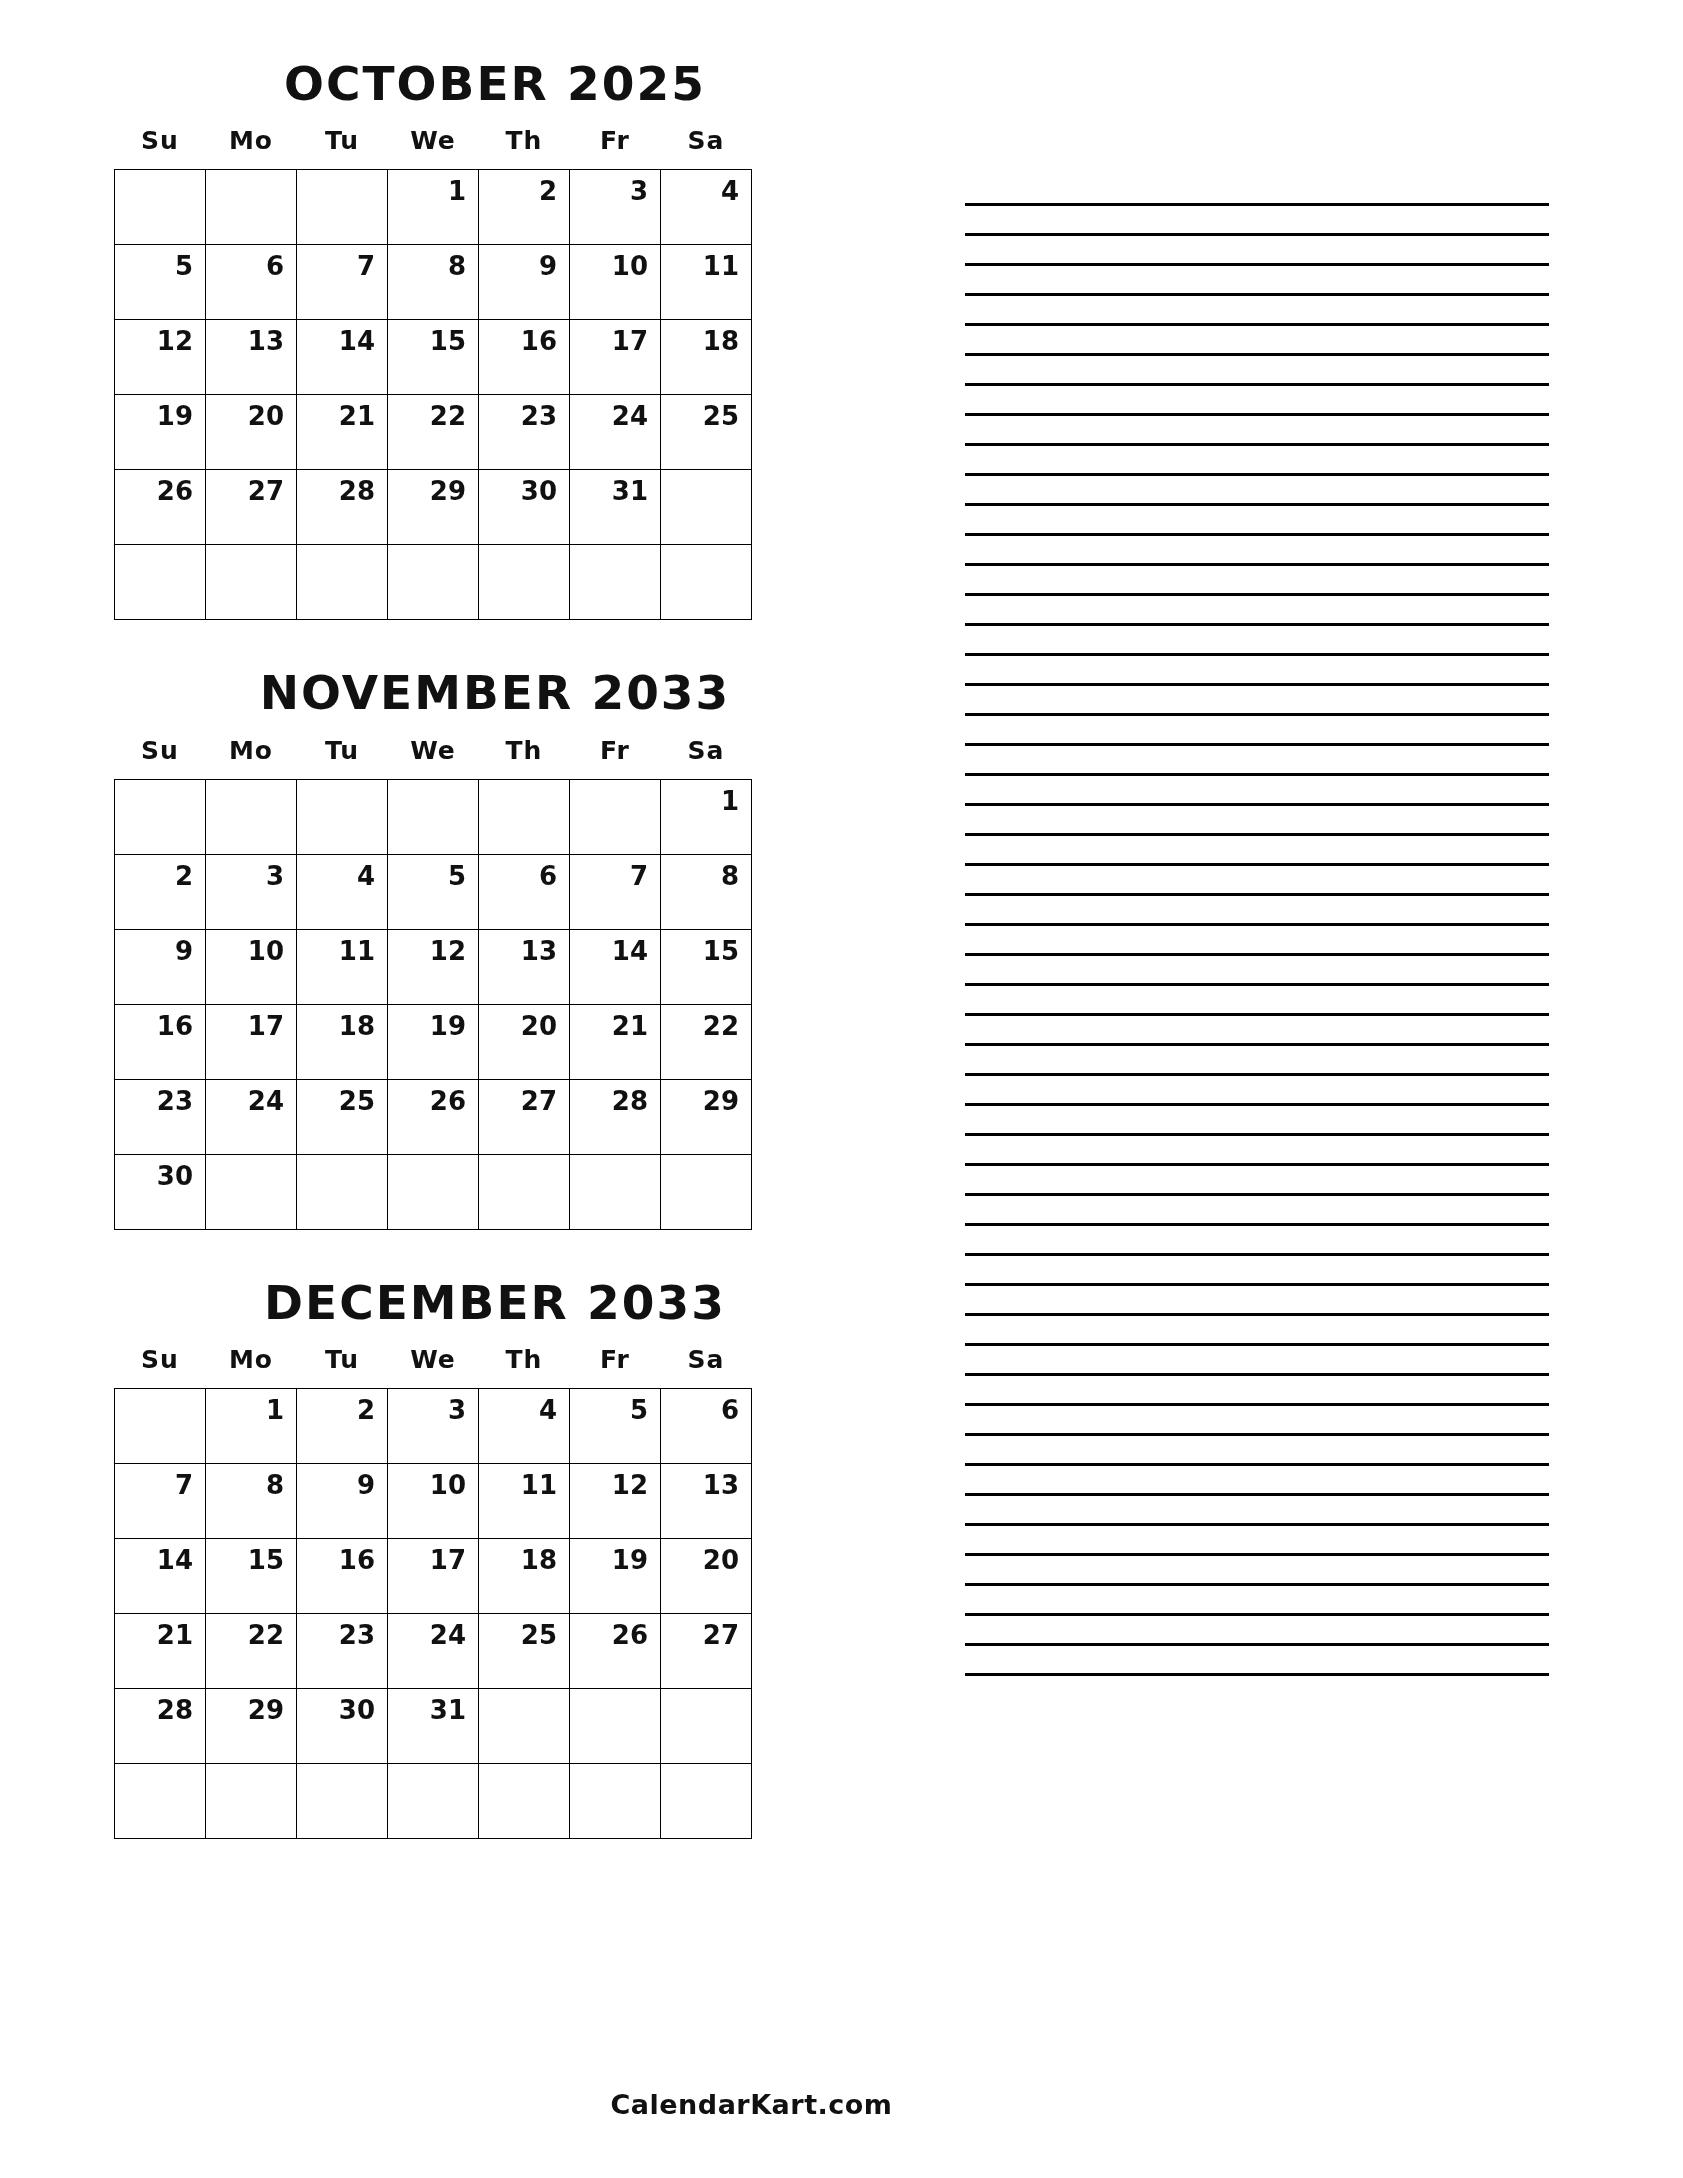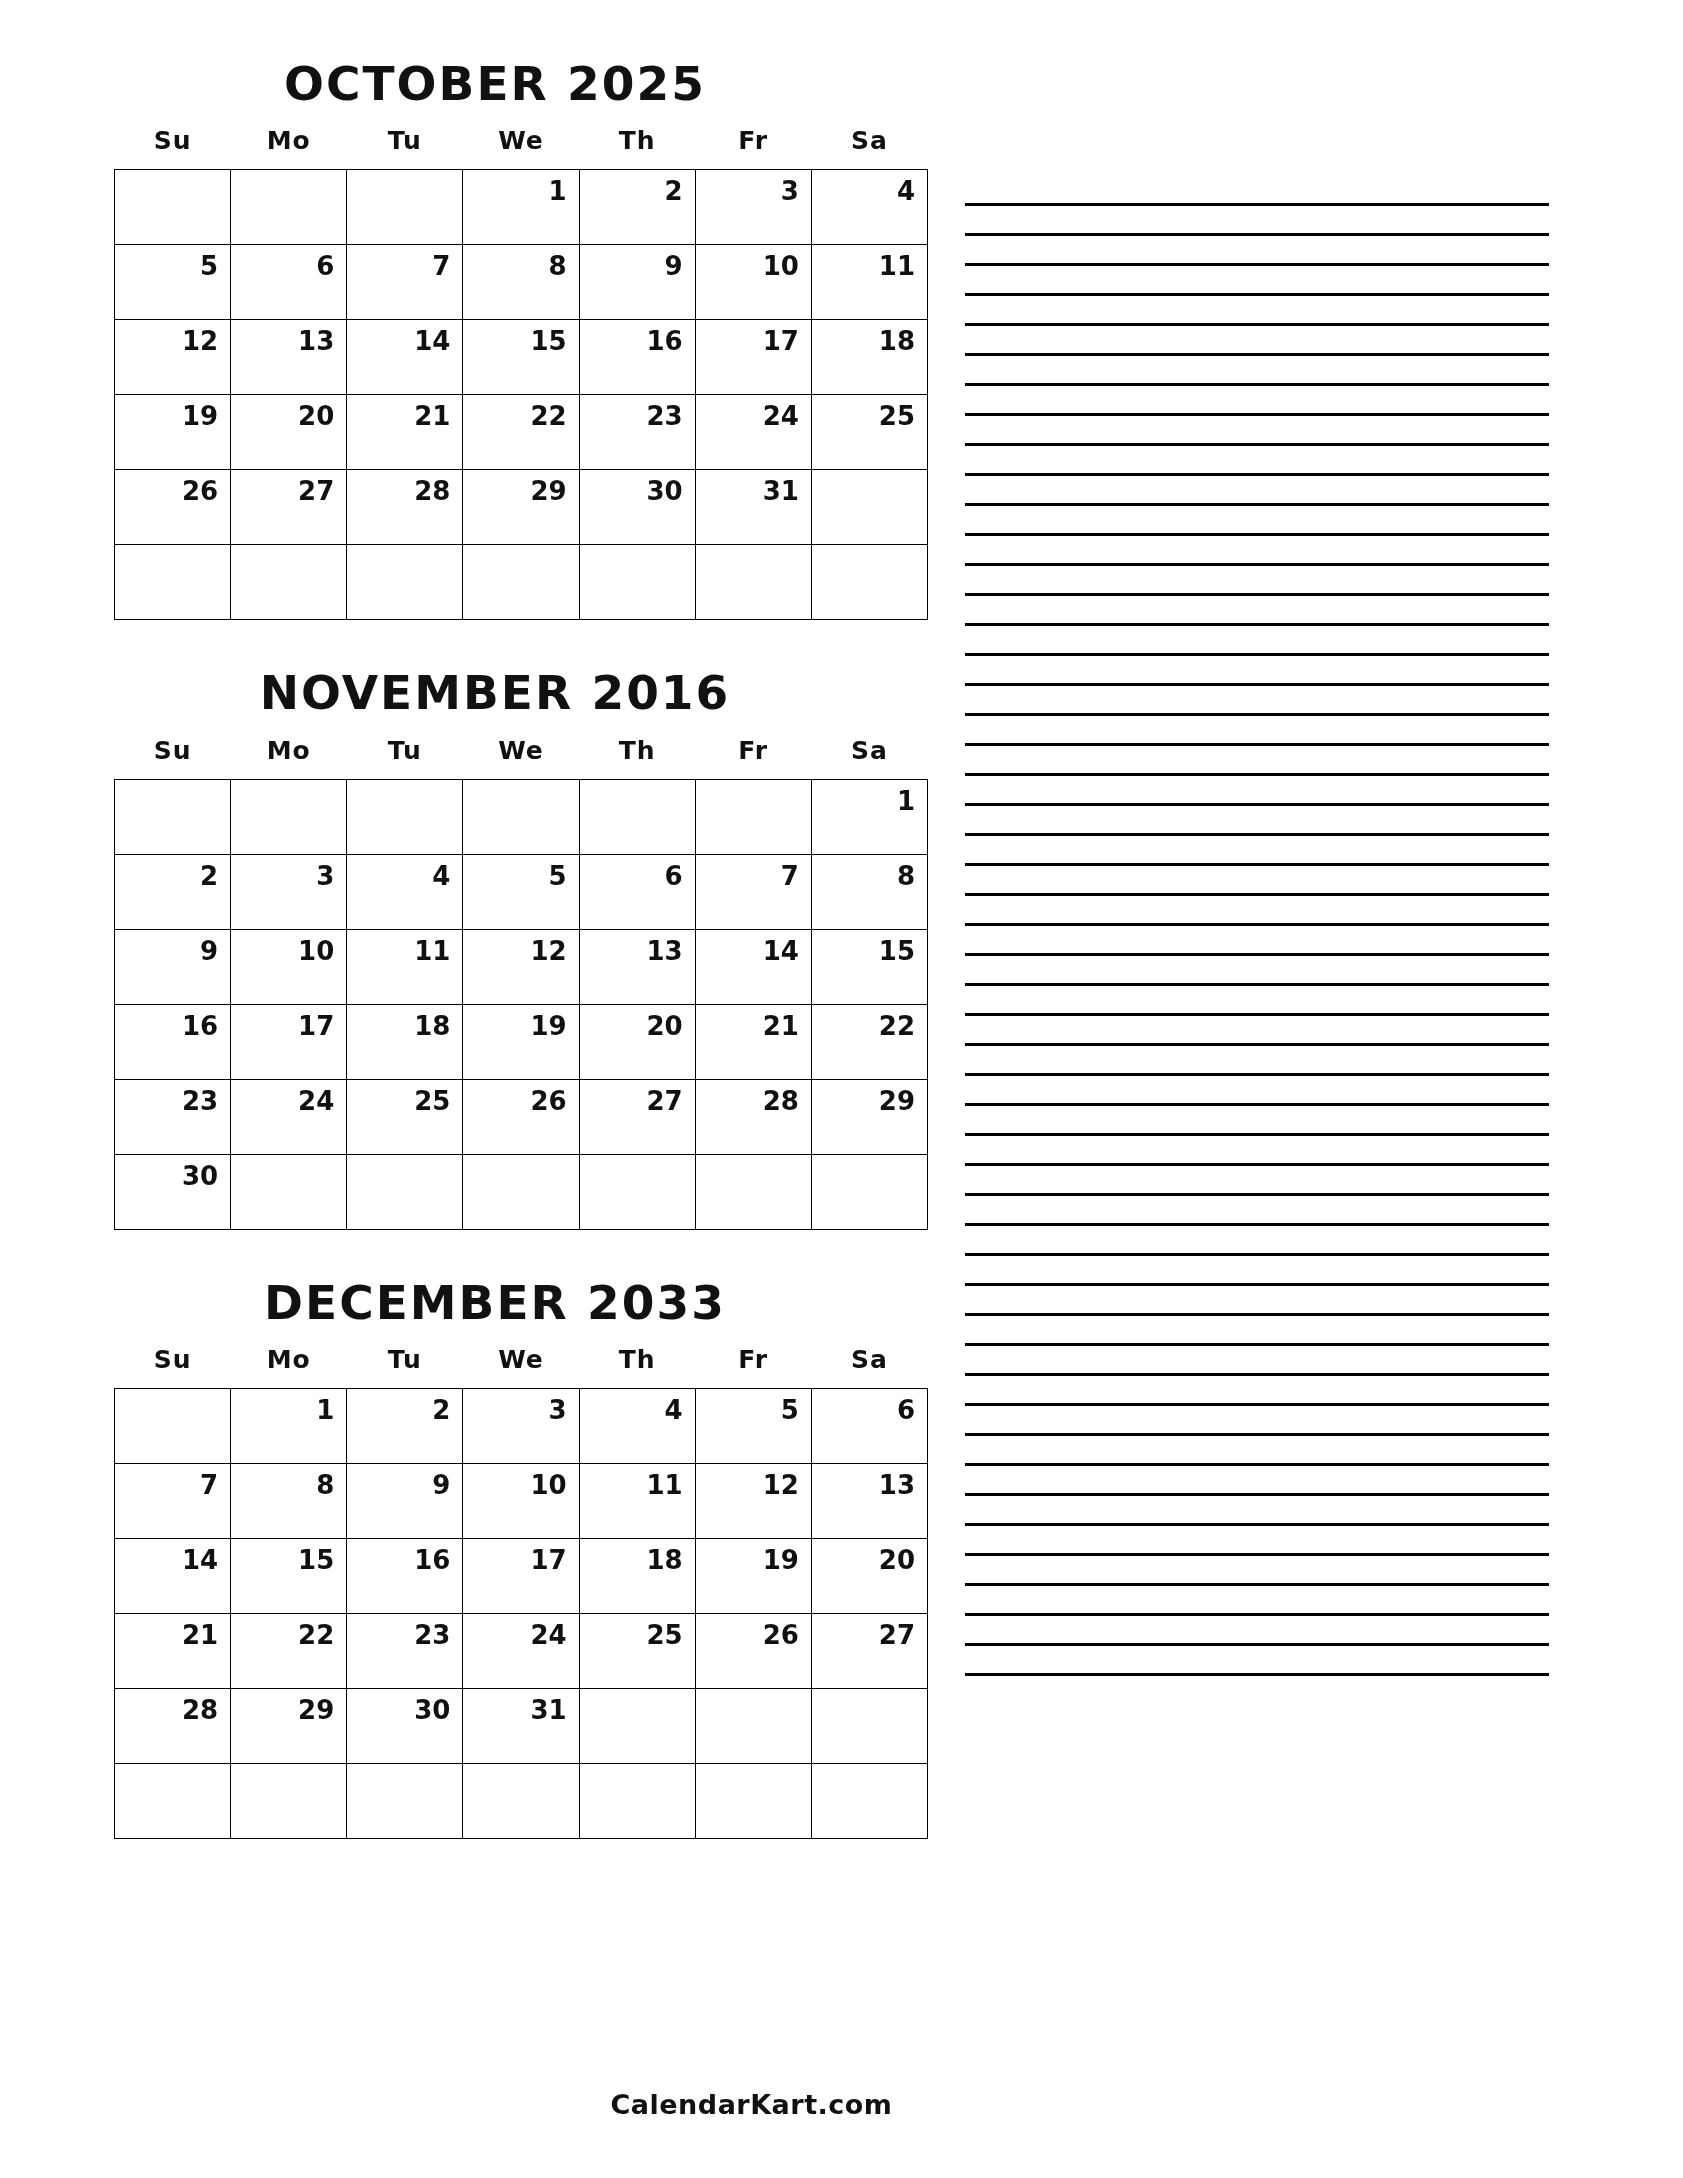--- a/index.html
+++ b/index.html
@@ -41,21 +41,21 @@
     font-size: 47px;
     font-weight: bold;
     letter-spacing: 2px;
     text-align: center;
     margin: 0 0 18px 0;
     line-height: 1.05;
   }
 
   table.cal {
     border-collapse: collapse;
-    width: 814px;
+    width: 638px;
     table-layout: fixed;
   }
 
   table.cal th {
     font-size: 25px;
     font-weight: bold;
     padding: 0 0 14px 0;
     text-align: center;
     border: none;
     letter-spacing: 1px;
@@ -170,21 +170,21 @@
               <td></td>
               <td></td>
               <td></td>
               <td></td>
               <td></td>
             </tr>
           </tbody>
         </table>
       </div>
       <div class="month-block">
-        <div class="month-title">NOVEMBER 2016</div>
+        <div class="month-title">NOVEMBER 2033</div>
         <table class="cal">
           <thead>
             <tr>
               <th>Su</th>
               <th>Mo</th>
               <th>Tu</th>
               <th>We</th>
               <th>Th</th>
               <th>Fr</th>
               <th>Sa</th>

